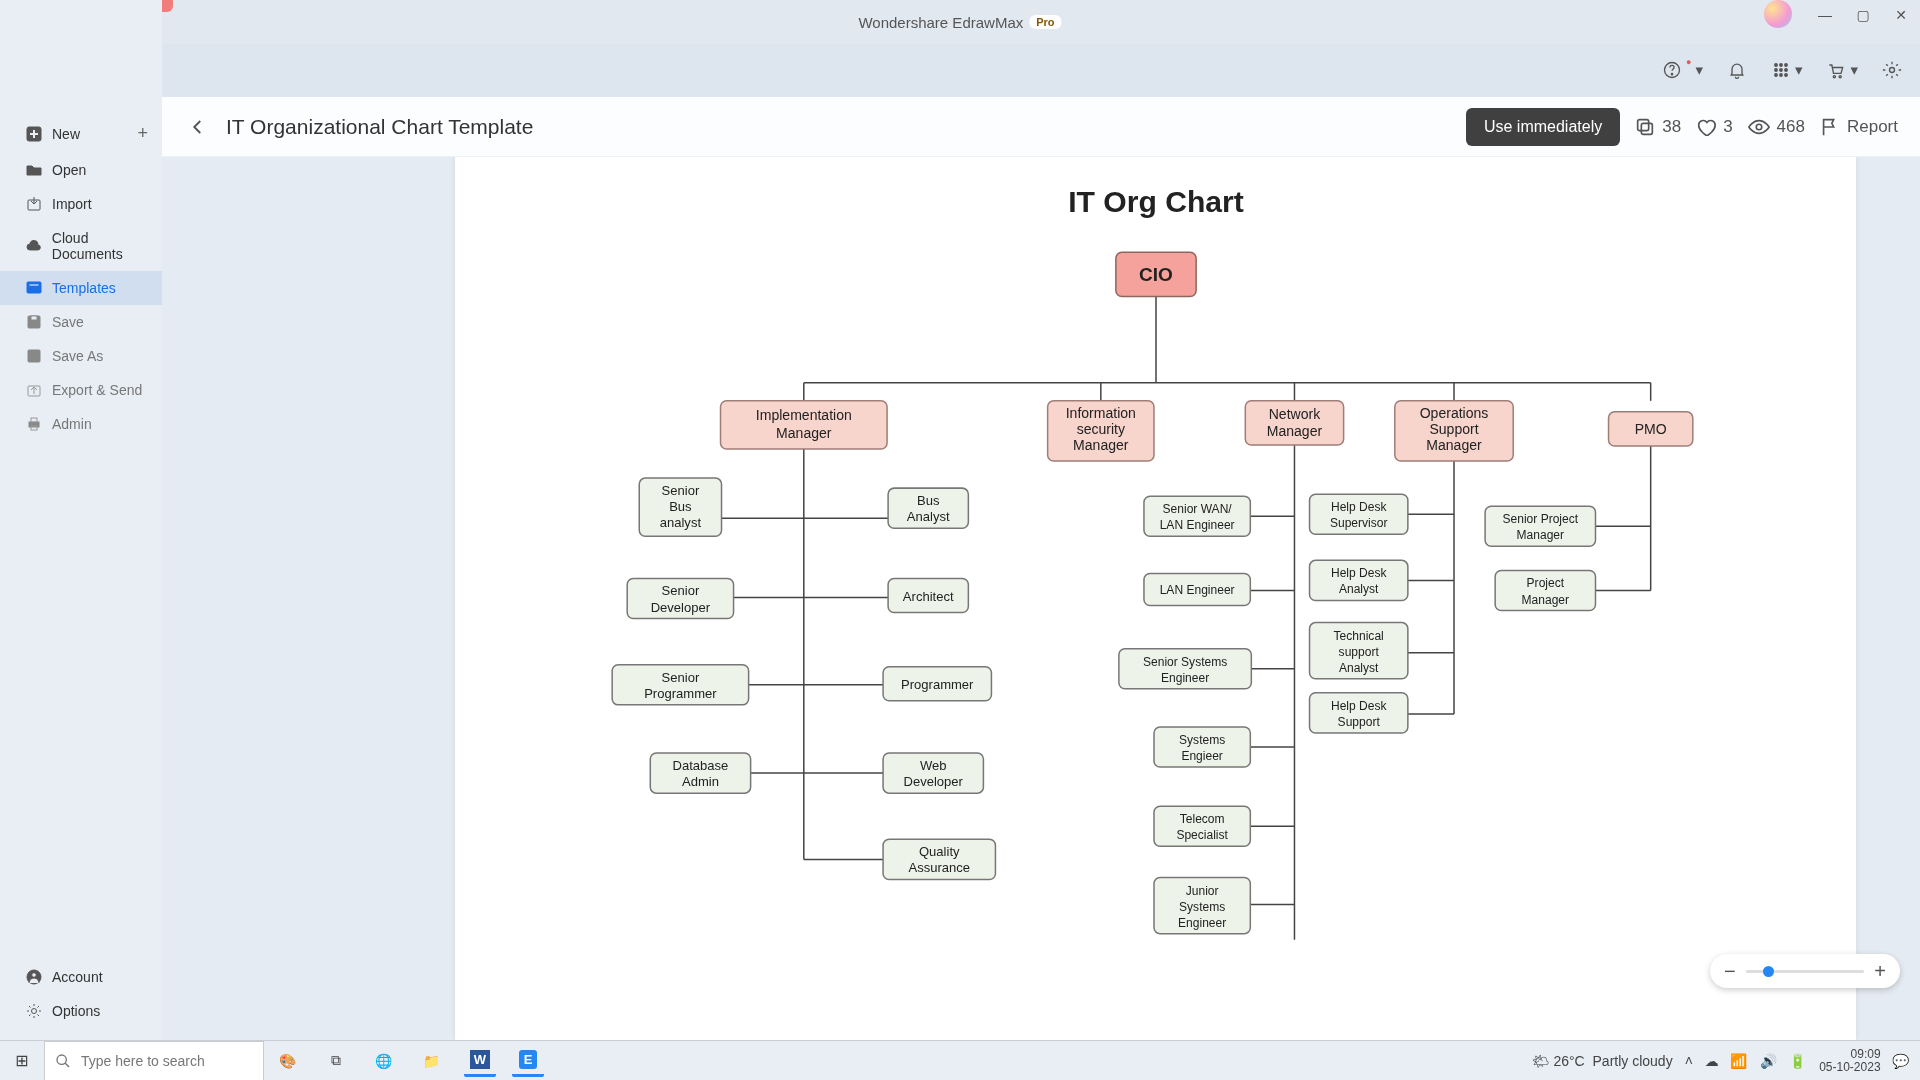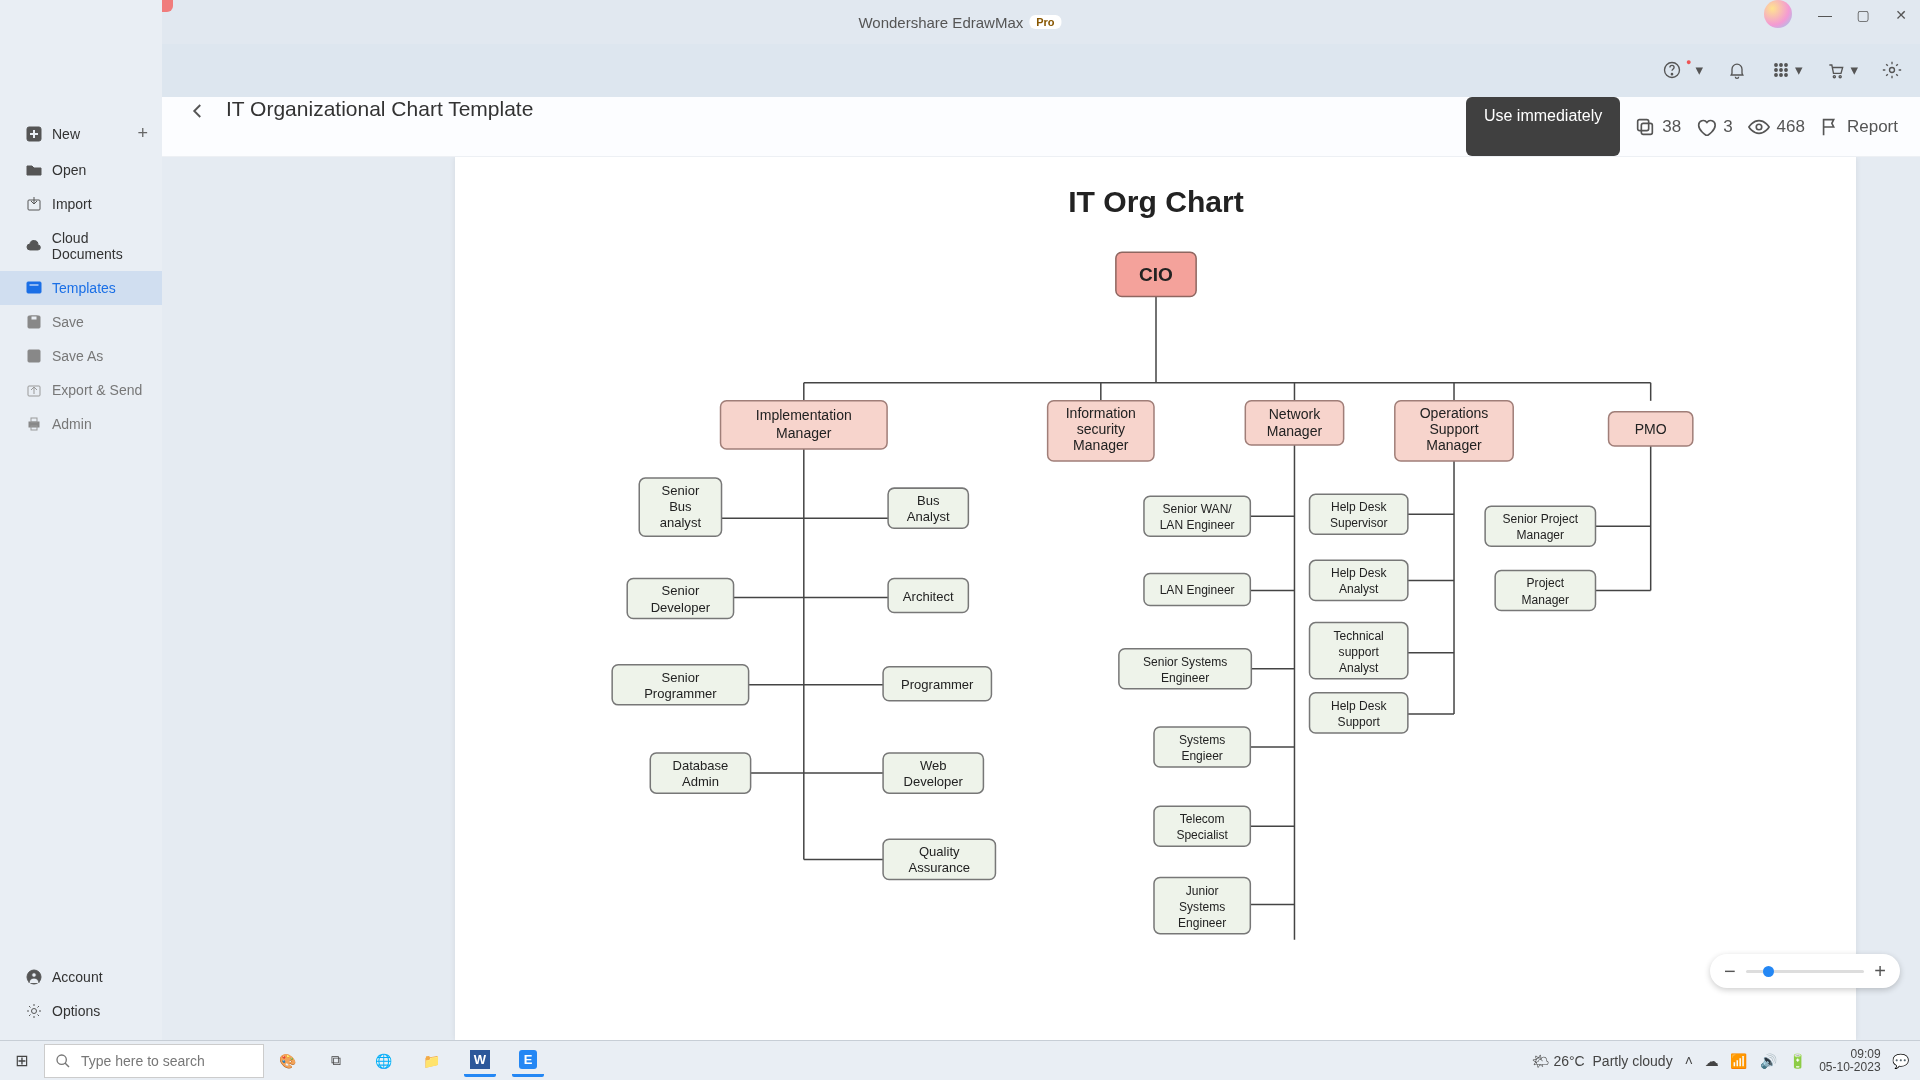--- a/index.html
+++ b/index.html
@@ -26,21 +26,21 @@
   .side-item { display: flex; align-items: center; gap: 10px; padding: 9px 0 9px 26px; color: #777; font-size: 14px; cursor: pointer; }
   .side-item.enabled { color: #333; }
   .side-item.active { background: #d0def0; color: #1a6fe6; }
   .side-item .plus { margin-left: auto; margin-right: 14px; color:#666; font-size:18px; }
   .side-item svg { width:16px; height:16px; stroke:#888; fill:#888; }
   .side-item.enabled svg, .side-item.active svg { stroke:#555; fill:#555; }
   .side-item.active svg { stroke:#1a6fe6; fill:#1a6fe6; }
   .sidebar-bottom { position:absolute; bottom:12px; left:0; right:0; }
 
   
-  .content-header { position: absolute; left: 162px; right: 0; top: 97px; height: 60px; background: #fcfdff; display: flex; padding: 0 22px; gap: 14px; border-bottom:1px solid #edf0f4;}
+  .content-header { position: absolute; left: 162px; right: 0; top: 97px; height: 60px; background: #fcfdff; display: flex; align-items: center; padding: 0 22px; gap: 14px; border-bottom:1px solid #edf0f4;}
   .content-header .title { font-size: 21px; color: #333; font-weight: 500; }
   .content-header .spacer { flex: 1; }
   .use-btn { background: #404040; color: #fff; padding: 10px 18px; border-radius: 6px; font-size: 16px; cursor: pointer; }
   .stat { display: flex; align-items: center; gap: 6px; color: #555; font-size: 17px; }
   .chev { width:28px; height:28px; display:flex; align-items:center; justify-content:center; cursor:pointer; color:#555; }
 
   
   .canvas-wrap { position:absolute; left:162px; right:0; top:157px; bottom:40px; background:#e5ebf2; overflow:hidden; }
   .page { position:absolute; left:293px; top:0; width:1401px; bottom:0; background:#fff; box-shadow:0 0 6px rgba(0,0,0,.08); }
   .orgsvg { position:absolute; left:0; top:0; width:100%; height:100%; }
@@ -52,21 +52,21 @@
   text.lab { font-family:Verdana,Arial; fill:#222; }
 
   
   .zoom { position:absolute; right:20px; bottom:52px; background:#fff; border-radius:22px; width:190px; height:34px; box-shadow:0 2px 6px rgba(0,0,0,.2); display:flex; align-items:center; padding:0 14px; gap:10px; font-size:20px; color:#555;}
   .zoom .track{ flex:1; height:3px; background:#ddd; position:relative; border-radius:2px;}
   .zoom .knob{ position:absolute; left:15%; top:-4px; width:11px; height:11px; border-radius:50%; background:#2487f4;}
 
   
   .taskbar { position:absolute; left:0; right:0; bottom:0; height:40px; background:#e9eef4; border-top:1px solid #c7ced6; display:flex; align-items:center; font-size:14px; color:#444; }
   .taskbar .start{ width:44px; display:flex; justify-content:center; font-size:16px; }
-  .searchbox{ display:flex; align-items:center; gap:10px; background:#fff; height:34px; width:220px; border:1px solid #ccc; padding:0 10px; color:#777;}
+  .searchbox{ display:flex; align-items:center; gap:10px; background:#fff; height:40px; width:220px; border:1px solid #ccc; padding:0 10px; color:#777;}
   .tb-icon{ width:32px; height:32px; margin:0 8px; display:flex; align-items:center; justify-content:center; border-radius:2px;}
   .tb-icon.active{ border-bottom:3px solid #2487f4; }
   .taskbar .right{ margin-left:auto; display:flex; align-items:center; gap:12px; padding-right:10px;}
   .clock{ text-align:right; font-size:12px; line-height:13px; }
 </style>
 </head>
 <body>
 
 <div class="titlebar">
   <div class="red-tab"></div>

